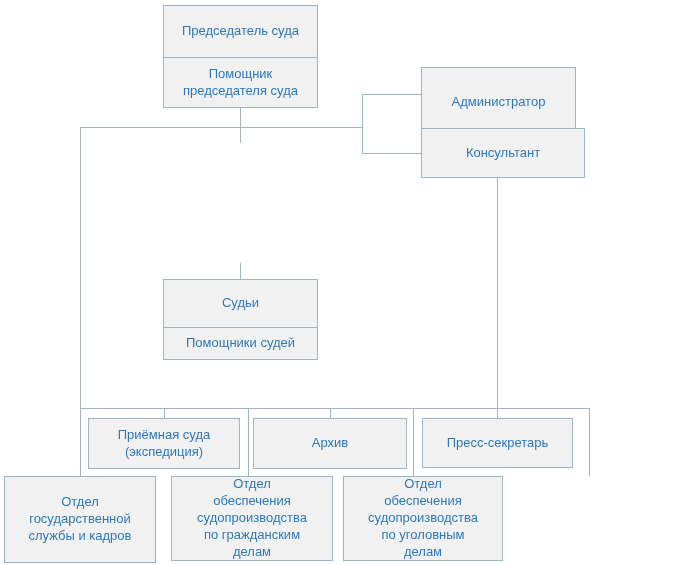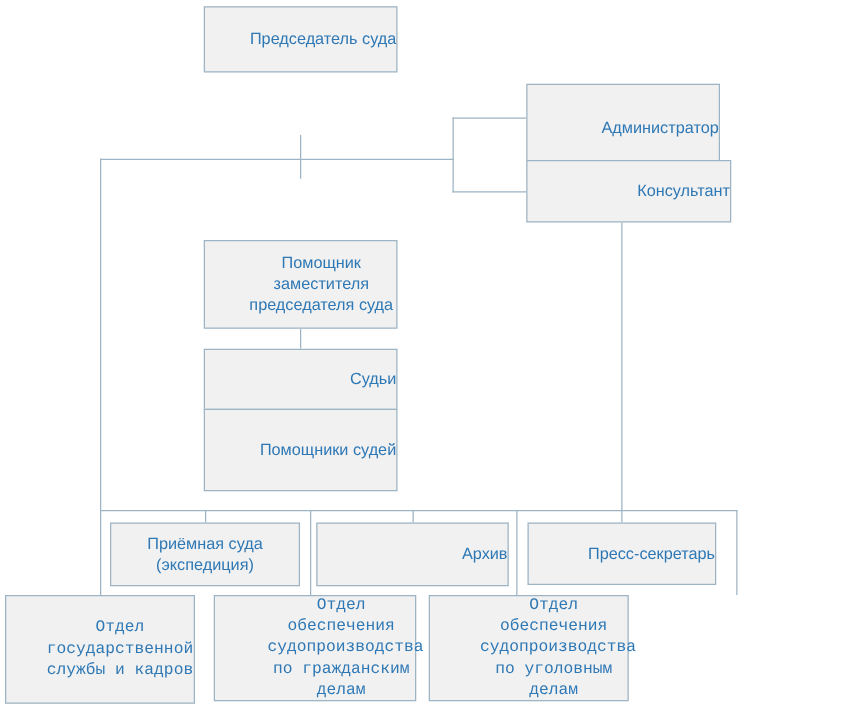--- a/index.html
+++ b/index.html
@@ -15,29 +15,29 @@
     font-family: "Liberation Sans", "DejaVu Sans", sans-serif;
     overflow: hidden;
   }
   .box {
     position: absolute;
     box-sizing: border-box;
     background: var(--box-fill, #f1f1f1);
     border: 1px solid var(--box-border, #9db4c4);
     display: flex;
     align-items: center;
-    justify-content: flex-end;
+    justify-content: center;
     text-align: center;
     color: var(--text-color, #2e78b5);
     font-size: 13px;
     line-height: 1.3;
   }
   .box .lbl { display: inline-block; }
   .w120 { max-width: 120px; }
-  .w118 { max-width: 118px; font-family: Liberation Mono, monospace; }
+  .w118 { max-width: 118px; }
   .w132 { max-width: 132px; }
   .cl {
     position: absolute;
     background: var(--line-color, #9db4c4);
   }
 </style>
 </head>
 <body>
 
 <div class="canvas">
@@ -54,27 +54,27 @@
   <div class="cl" style="left:80px;top:408px;width:510px;height:1px"></div>
   <div class="cl" style="left:164px;top:408px;width:1px;height:10px"></div>
   <div class="cl" style="left:330px;top:408px;width:1px;height:10px"></div>
   <div class="cl" style="left:248px;top:408px;width:1px;height:68px"></div>
   <div class="cl" style="left:413px;top:408px;width:1px;height:68px"></div>
   <div class="cl" style="left:589px;top:408px;width:1px;height:68px"></div>
 
   <div class="box" style="left:163px;top:5px;width:155px;height:53px">
     <span class="lbl">Председатель суда</span>
   </div>
-  <div class="box" style="left:163px;top:192px;width:155px;height:71px">
-    <span class="lbl w120">Помощник заместителя председателя суда</span>
+  <div class="box" style="left:163px;top:57px;width:155px;height:51px">
+    <span class="lbl w120">Помощник председателя суда</span>
   </div>
   <div class="box" style="left:163px;top:279px;width:155px;height:49px">
     <span class="lbl">Судьи</span>
   </div>
-  <div class="box" style="left:163px;top:327px;width:155px;height:66px">
+  <div class="box" style="left:163px;top:327px;width:155px;height:33px">
     <span class="lbl">Помощники судей</span>
   </div>
 
   <div class="box" style="left:421px;top:67px;width:155px;height:70px">
     <span class="lbl">Администратор</span>
   </div>
   <div class="box" style="left:421px;top:128px;width:164px;height:50px">
     <span class="lbl">Консультант</span>
   </div>
 

